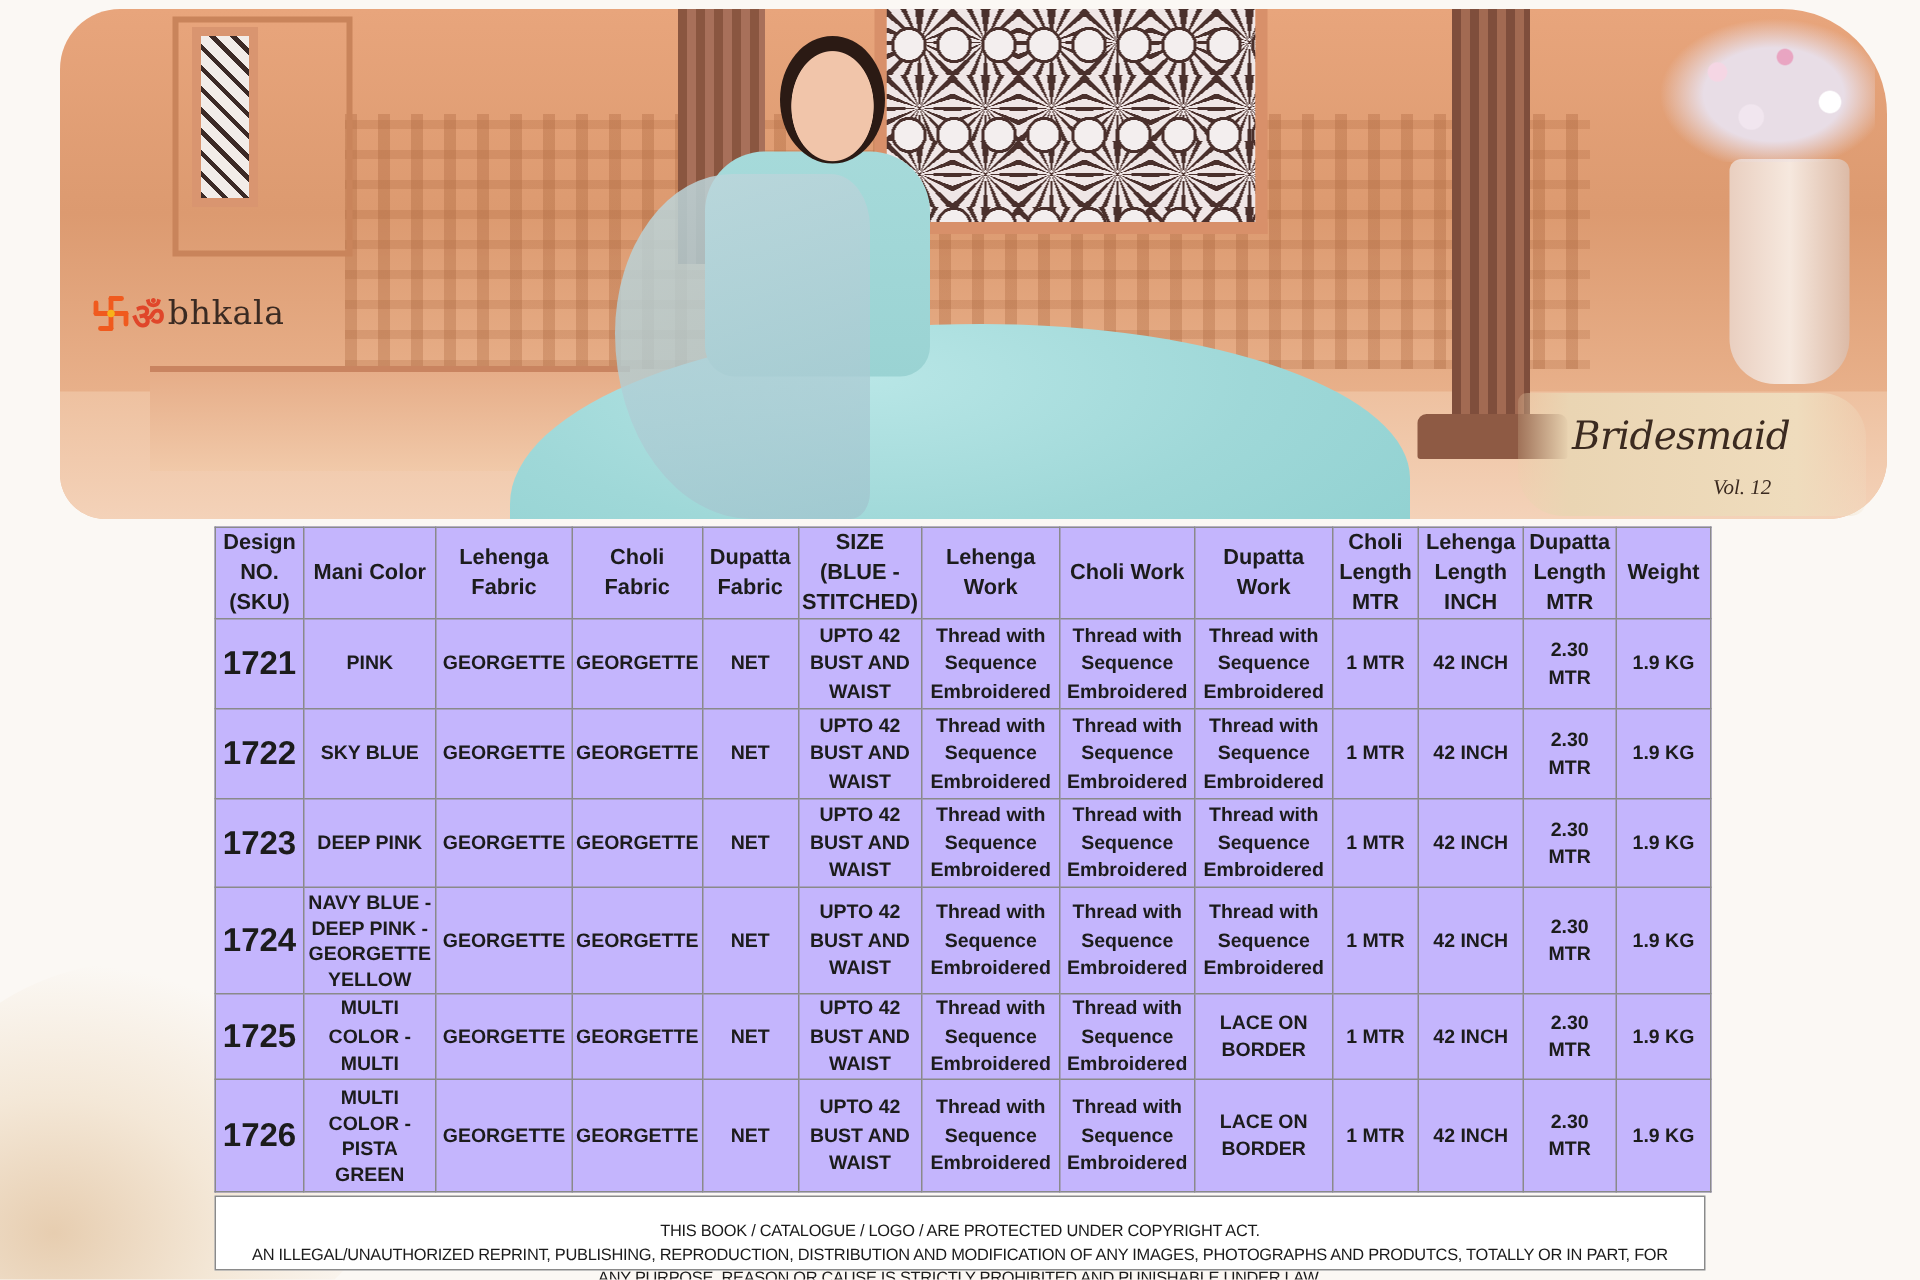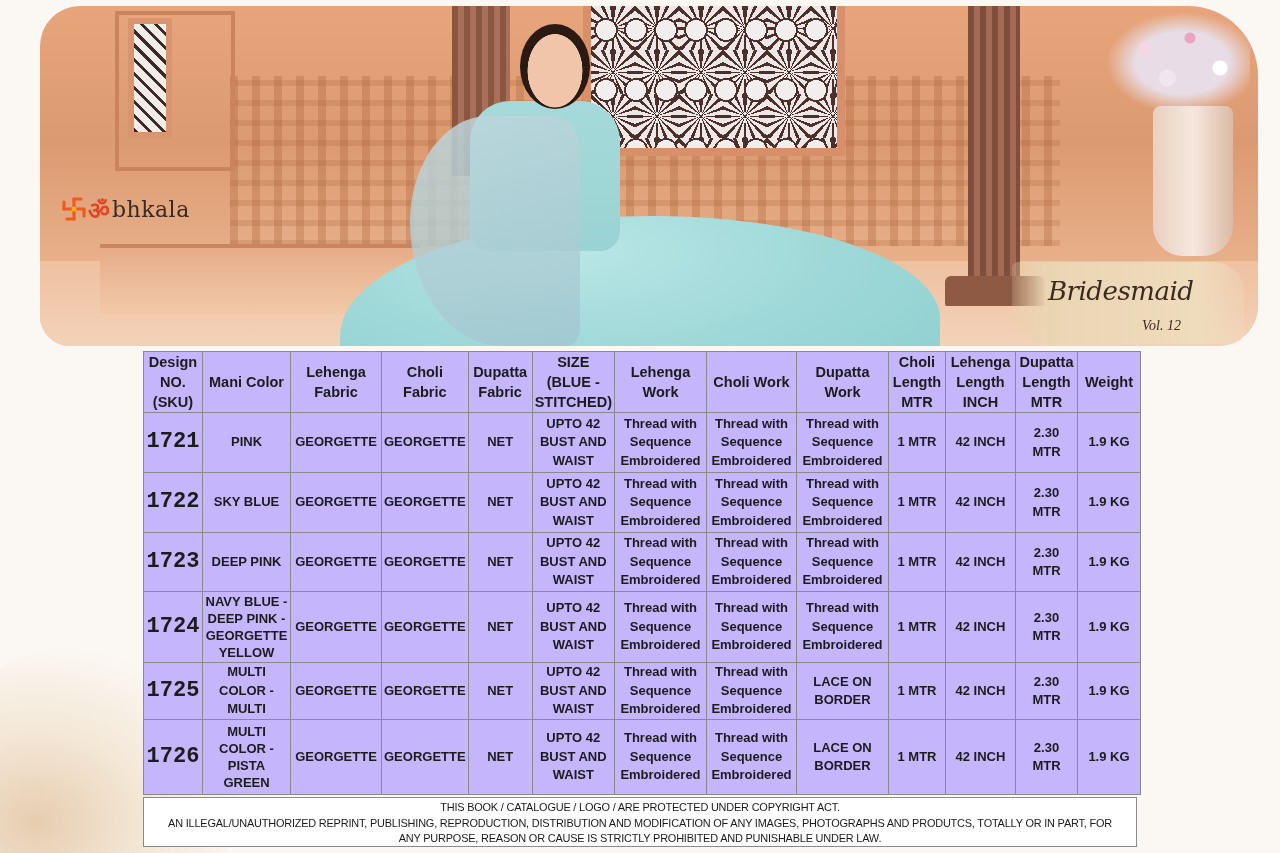--- a/index.html
+++ b/index.html
@@ -145,28 +145,28 @@
       table-layout: fixed;
     }
     .spec-table th, .spec-table td {
       border: 1.5px solid #8a8a8a;
       text-align: center; vertical-align: middle;
       font-weight: bold; color: #1c1c1c;
       padding: 0 2px;
     }
     .spec-table th { font-size: 14.5px; line-height: 20px; }
     .spec-table td { font-size: 13px; line-height: 18.5px; }
-    .spec-table td.sku { font-size: 22px; font-family: Liberation Mono, monospace; }
+    .spec-table td.sku { font-size: 22px; }
     .spec-table td.tight { line-height: 17px; }
     
     .notice {
       position: absolute; left: 143px; top: 797px; width: 994px; height: 50px;
       background: #ffffff; border: 1.5px solid #8a8a8a;
       text-align: center; font-size: 11px; line-height: 15.5px; font-weight: normal;
-      color: #1a1a1a; padding-top: 2px;
+      color: #1a1a1a; padding-top: 16px;
       font-family: "Liberation Sans", sans-serif;
       transform-origin: left top;
     }
     .notice div { white-space: nowrap; letter-spacing: -0.2px; }
   </style>
 </head>
 <body>
 
 <div class="stain"></div>
 

